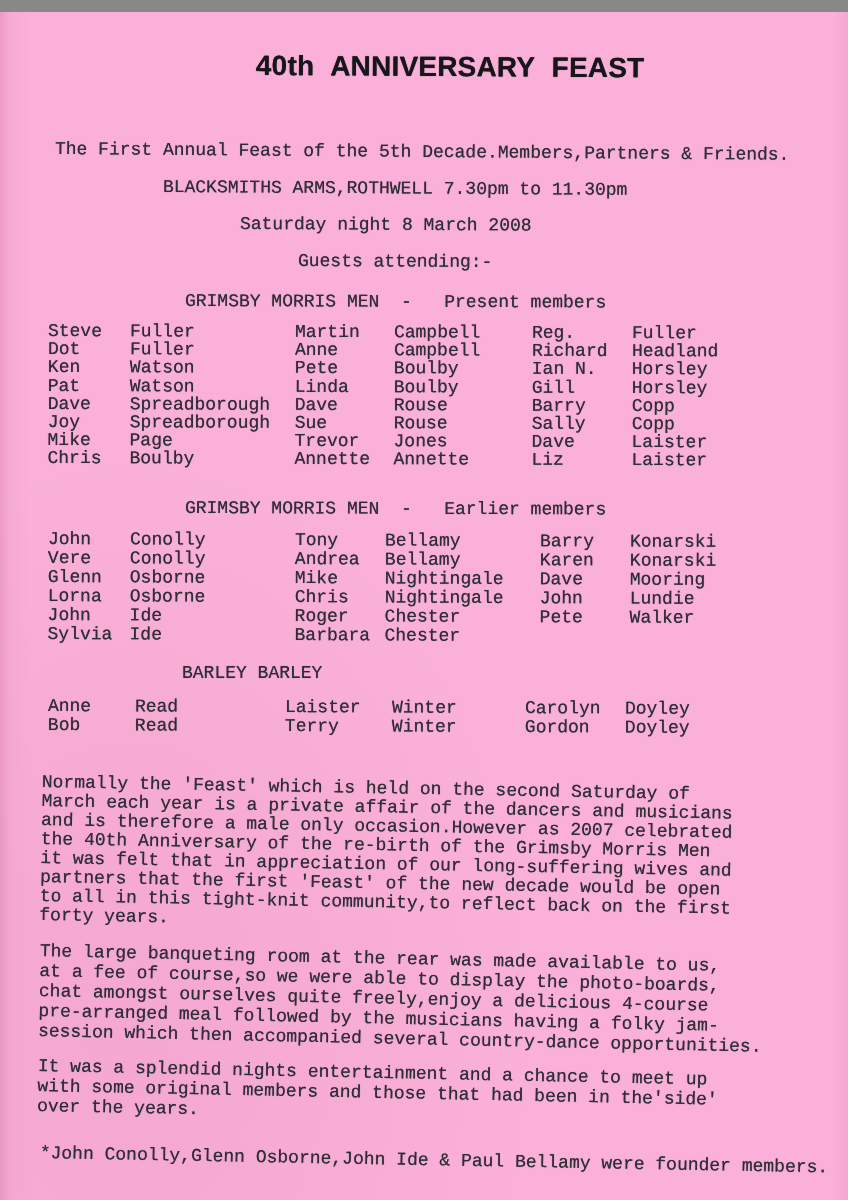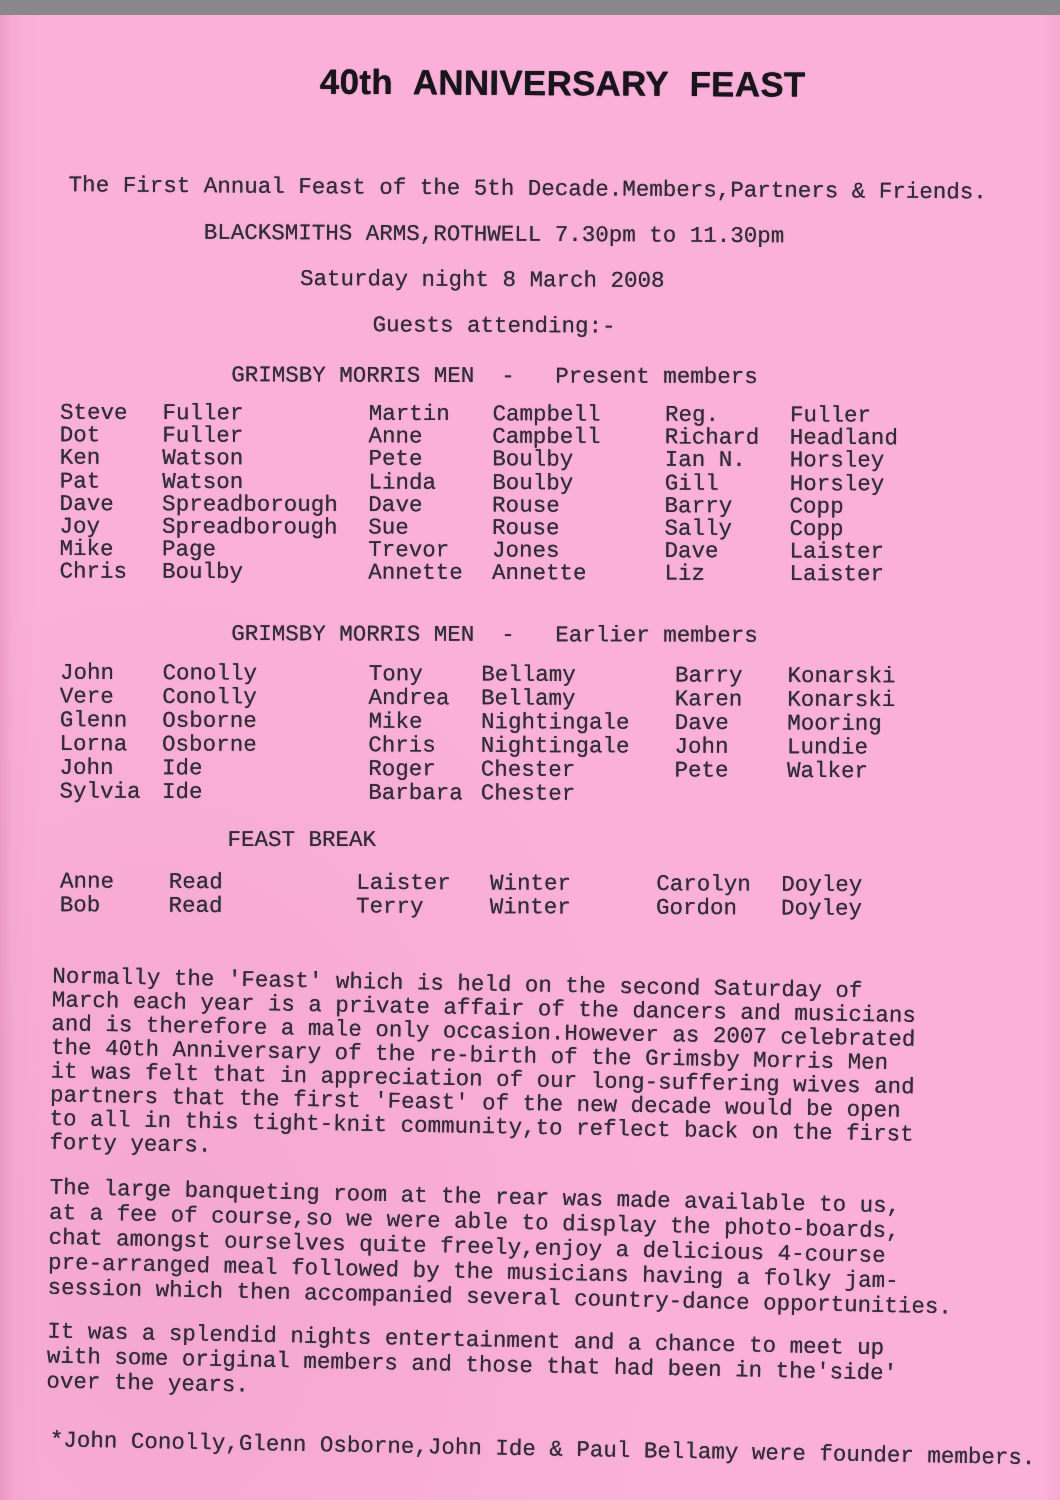--- a/index.html
+++ b/index.html
@@ -126,21 +126,21 @@
       <span class="cell c1">Lorna</span><span class="cell c2">Osborne</span><span class="cell c3">Chris</span><span class="cell c4">Nightingale</span><span class="cell c5">John</span><span class="cell c6">Lundie</span>
     </div>
     <div class="row">
       <span class="cell c1">John</span><span class="cell c2">Ide</span><span class="cell c3">Roger</span><span class="cell c4">Chester</span><span class="cell c5">Pete</span><span class="cell c6">Walker</span>
     </div>
     <div class="row">
       <span class="cell c1">Sylvia</span><span class="cell c2">Ide</span><span class="cell c3">Barbara</span><span class="cell c4">Chester</span><span class="cell c5"></span><span class="cell c6"></span>
     </div>
   </div>
 
-  <div class="abs heading" style="top:651px;left:182px;">FEAST BREAK</div>
+  <div class="abs heading" style="top:651px;left:182px;">BARLEY BARLEY</div>
 
   <div class="abs name-table t3" style="top:685px;left:48px;transform:rotate(0.25deg);">
     <div class="row">
       <span class="cell c1">Anne</span><span class="cell c2">Read</span><span class="cell c3">Laister</span><span class="cell c4">Winter</span><span class="cell c5">Carolyn</span><span class="cell c6">Doyley</span>
     </div>
     <div class="row">
       <span class="cell c1">Bob</span><span class="cell c2">Read</span><span class="cell c3">Terry</span><span class="cell c4">Winter</span><span class="cell c5">Gordon</span><span class="cell c6">Doyley</span>
     </div>
   </div>
 

